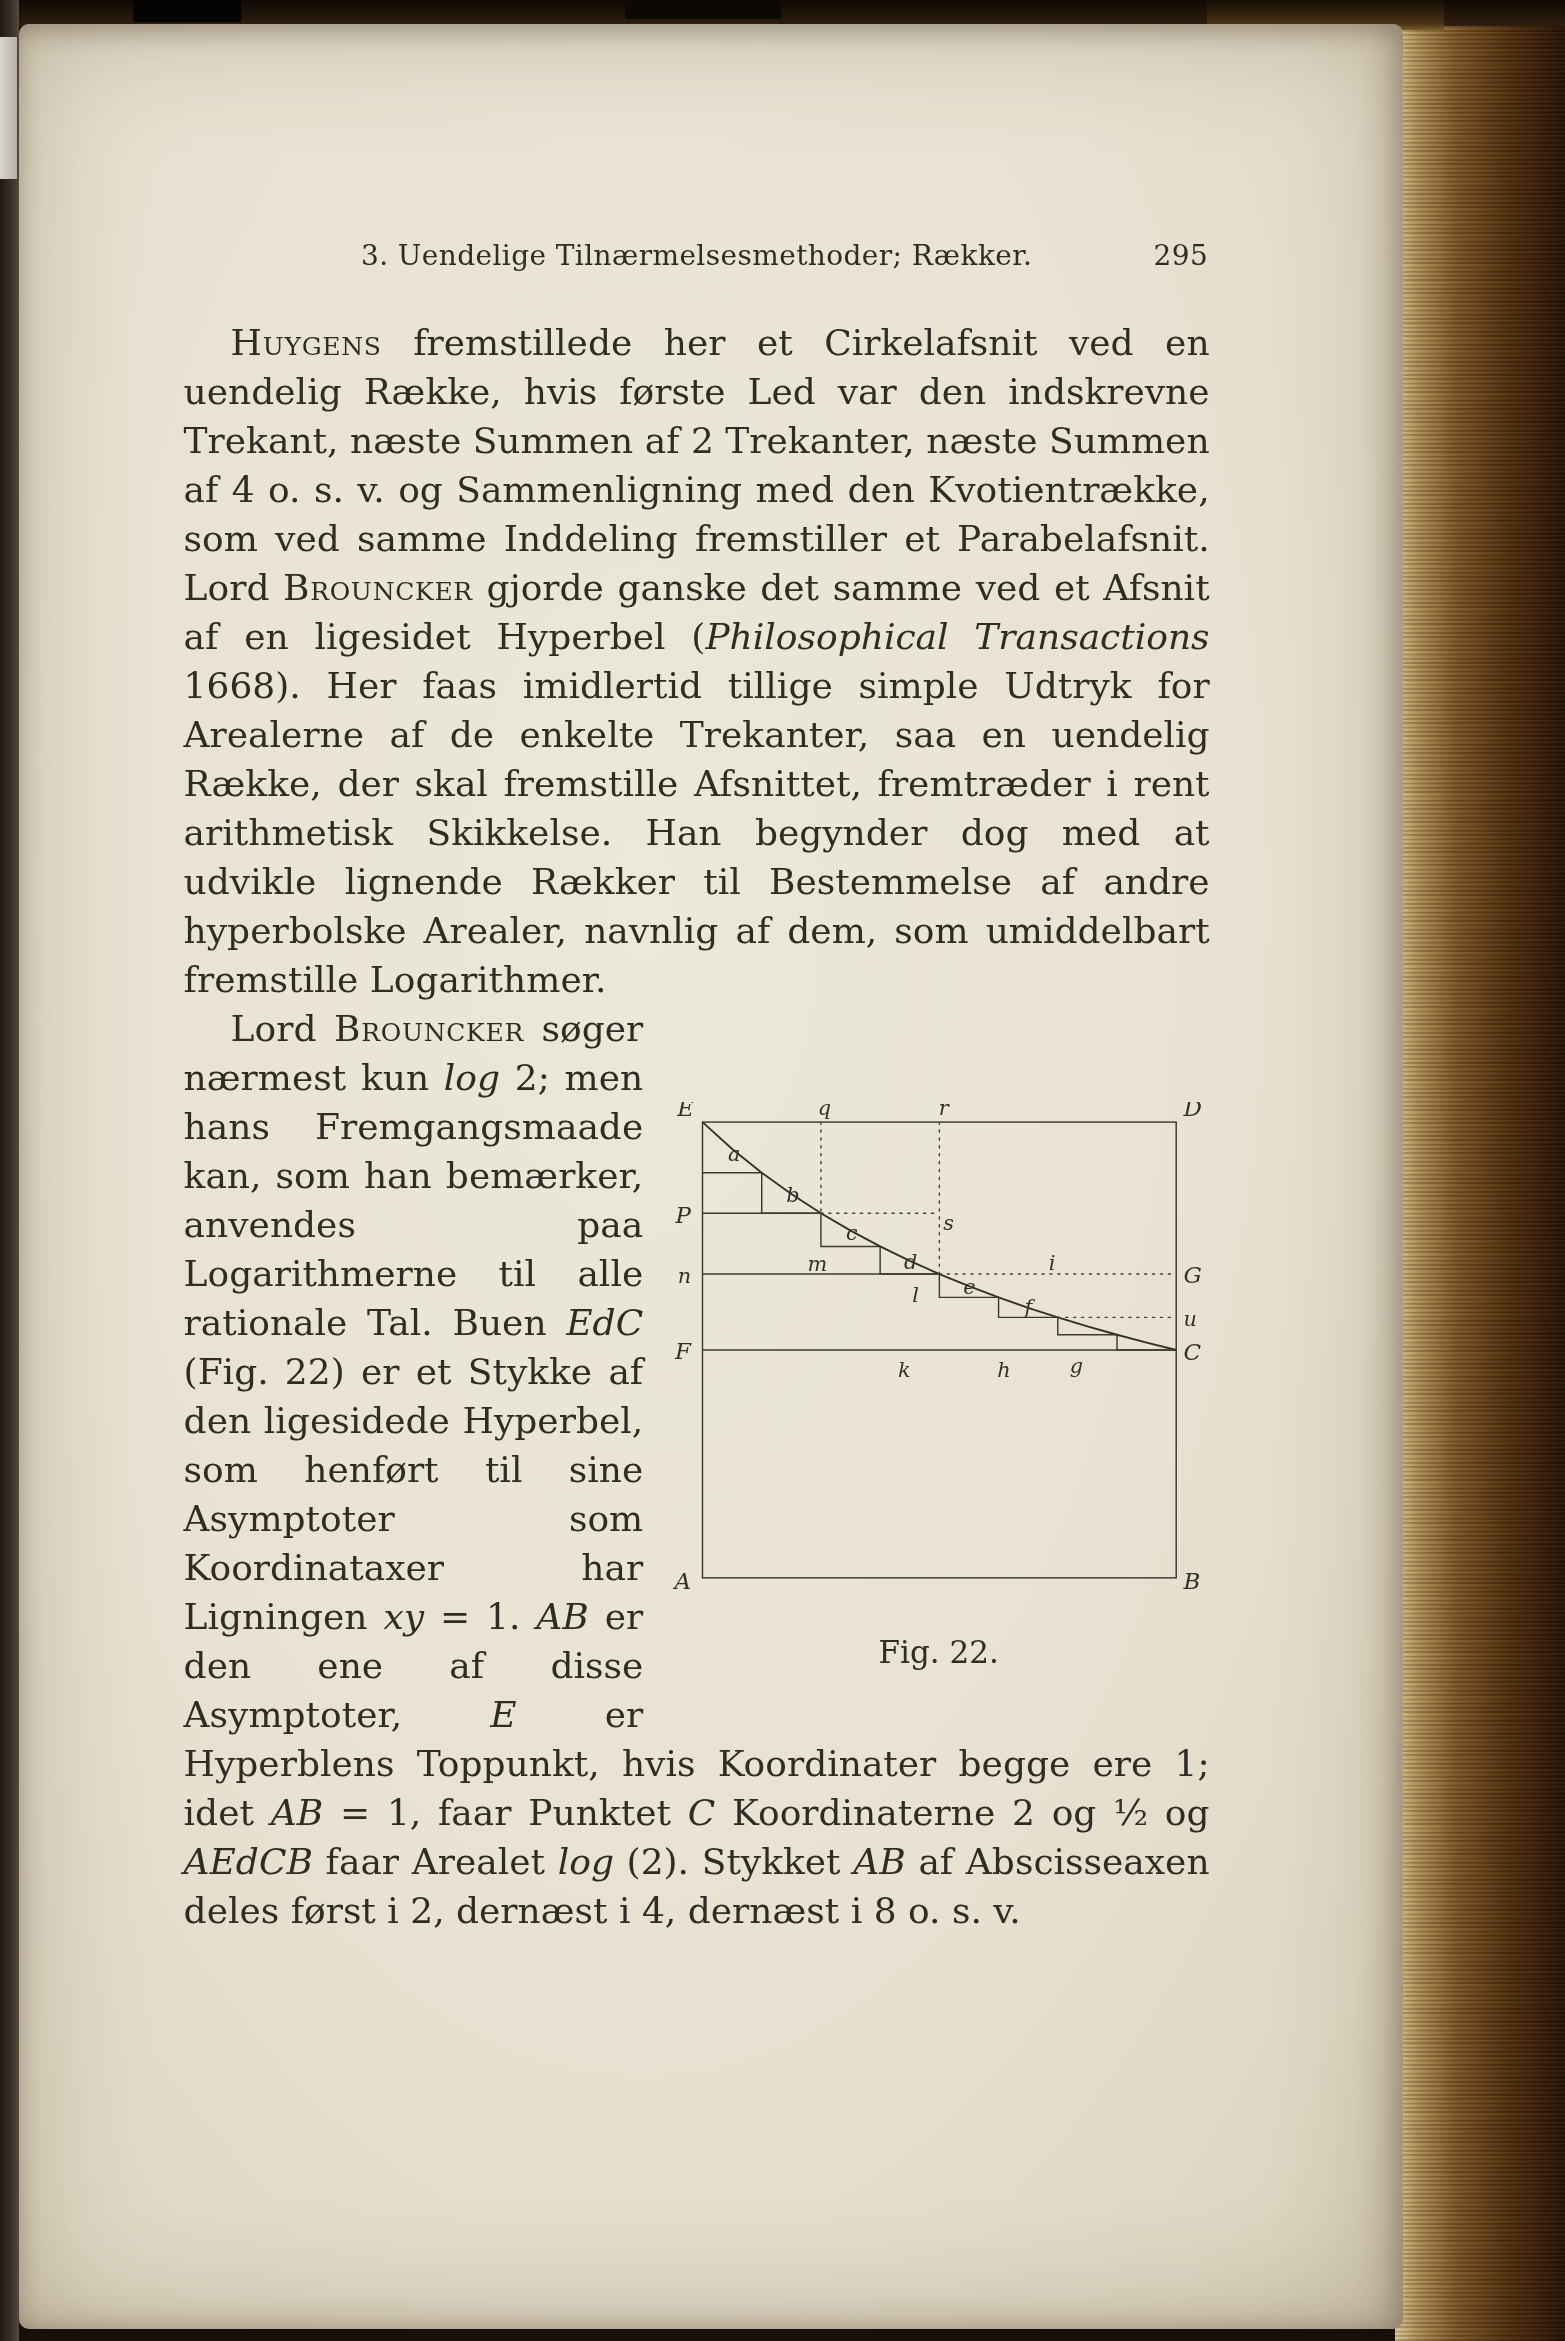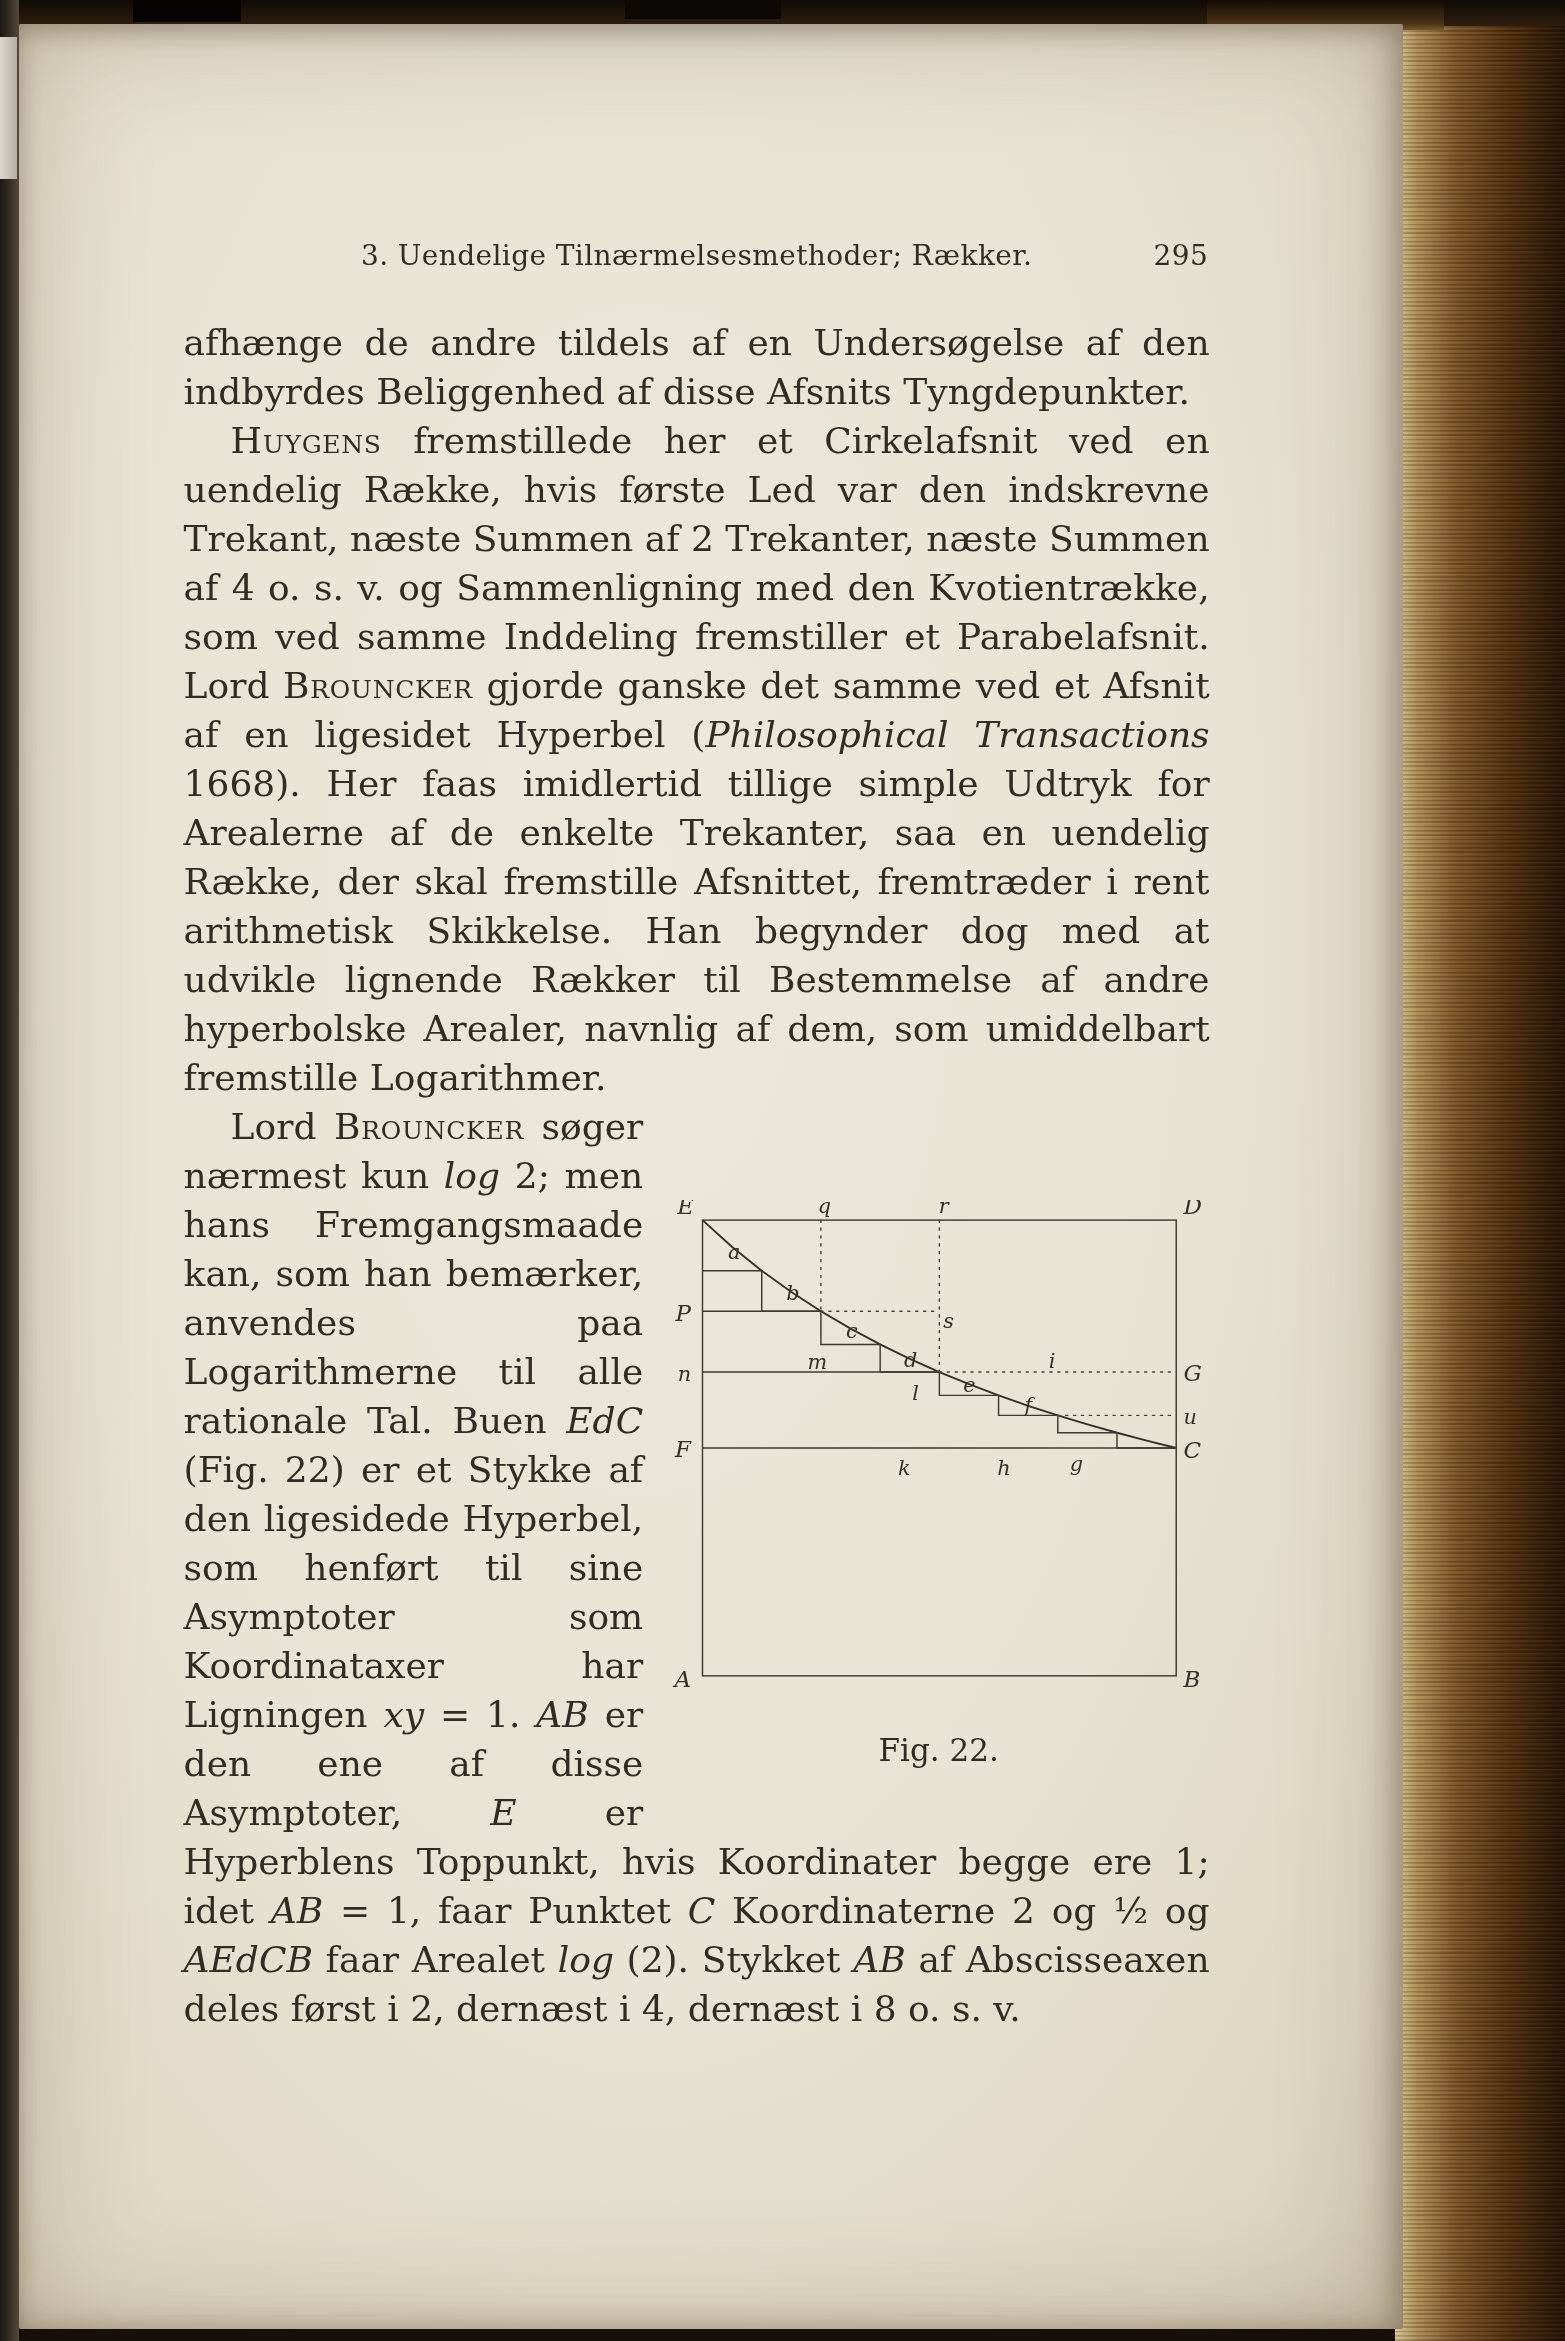--- a/index.html
+++ b/index.html
@@ -25,21 +25,21 @@
     background:linear-gradient(180deg, #140d06 0%, #4b3315 80%, #7a5a2c 100%); }
   .left-edge {
     position:absolute; left:0; top:0; width:18.6px; height:100%;
     background:linear-gradient(90deg, #1c1912 0%, #3a332a 60%, #554a3a 100%);
   }
   .bookmark { position:absolute; left:0; top:37px; width:16.5px; height:142px;
     background:linear-gradient(90deg, #dad6cd 0%, #b5b0a4 100%); }
   
   .paper {
     position:absolute; left:18.6px; top:24.4px; width:1384px; height:2305px;
-    border-radius:2px;
+    border-radius:10px;
     background:radial-gradient(ellipse at 45% 38%, #ece8da 0%, #e7e2d1 55%, #ded7c3 85%, #d2cab2 100%);
     box-shadow: inset 0 0 122px rgba(92,70,38,0.28), inset -11.5px 0 32px rgba(60,40,18,0.26), inset 0 7.2px 21.5px rgba(40,26,10,0.18);
   }
   .content { position:absolute; left:165px; top:215px; width:1026px; color:#2f2c24; }
   .header { position:relative; height:39px; margin-bottom:40px; font-size:28px; letter-spacing:0.4px; }
   .header-title { position:absolute; left:50%; transform:translateX(-50%); white-space:nowrap; }
   .page-number { position:absolute; right:1.4px; top:0; }
   .para { margin:0; font-size:36px; line-height:49px; text-align:justify; }
   .para.indent { text-indent:47px; }
   .sc { font-variant:small-caps; letter-spacing:0.7px; }
@@ -66,21 +66,20 @@
   <div class="bookmark"></div>
 
   <div class="paper">
     <div class="content">
 
       <div class="header">
         <span class="header-title">3. Uendelige Tilnærmelsesmethoder; Rækker.</span>
         <span class="page-number">295</span>
       </div>
 
-      <p class="para"><span><span>afhænge de andre tildels af en Undersøgelse af den indbyrdes Beliggenhed af disse Afsnits Tyngdepunkter.</span></span></p>
 
       <p class="para indent"><span><span class="sc">Huygens</span><span> fremstillede her et Cirkelafsnit ved en uendelig Række, hvis første Led var den indskrevne Trekant, næste Summen af 2 Trekanter, næste Summen af 4 o. s. v. og Sammenligning med den Kvotientrække, som ved samme Inddeling fremstiller et Parabelafsnit. Lord </span><span class="sc">Brouncker</span><span> gjorde ganske det samme ved et Afsnit af en ligesidet Hyperbel (</span><span class="it">Philosophical Transactions</span><span> 1668). Her faas imidlertid tillige simple Udtryk for Arealerne af de enkelte Trekanter, saa en uendelig Række, der skal fremstille Afsnittet, fremtræder i rent arithmetisk Skikkelse. Han begynder dog med at udvikle lignende Rækker til Bestemmelse af andre hyperbolske Arealer, navnlig af dem, som umiddelbart fremstille Logarithmer.</span></span></p>
 
       <p class="para indent"><span class="fig-float"><svg width="542" height="506" viewBox="0 0 755 705" xmlns="http://www.w3.org/2000/svg" style="font-size:50px">
         <g transform="translate(48,28)">
 
           <rect class="fig-line" x="0" y="0" width="660" height="635"></rect>
 
           <polyline class="fig-curve" points="0,0 41.3,37.4 82.5,70.6 123.8,100.3 165,127 206.3,151.2 247.5,173.2 288.8,193.3 330,211.7 371.3,228.6 412.5,244.2 453.8,258.7 495,272.1 536.3,284.7 577.5,296.3 618.8,307.3 660,317.5"></polyline>
 

